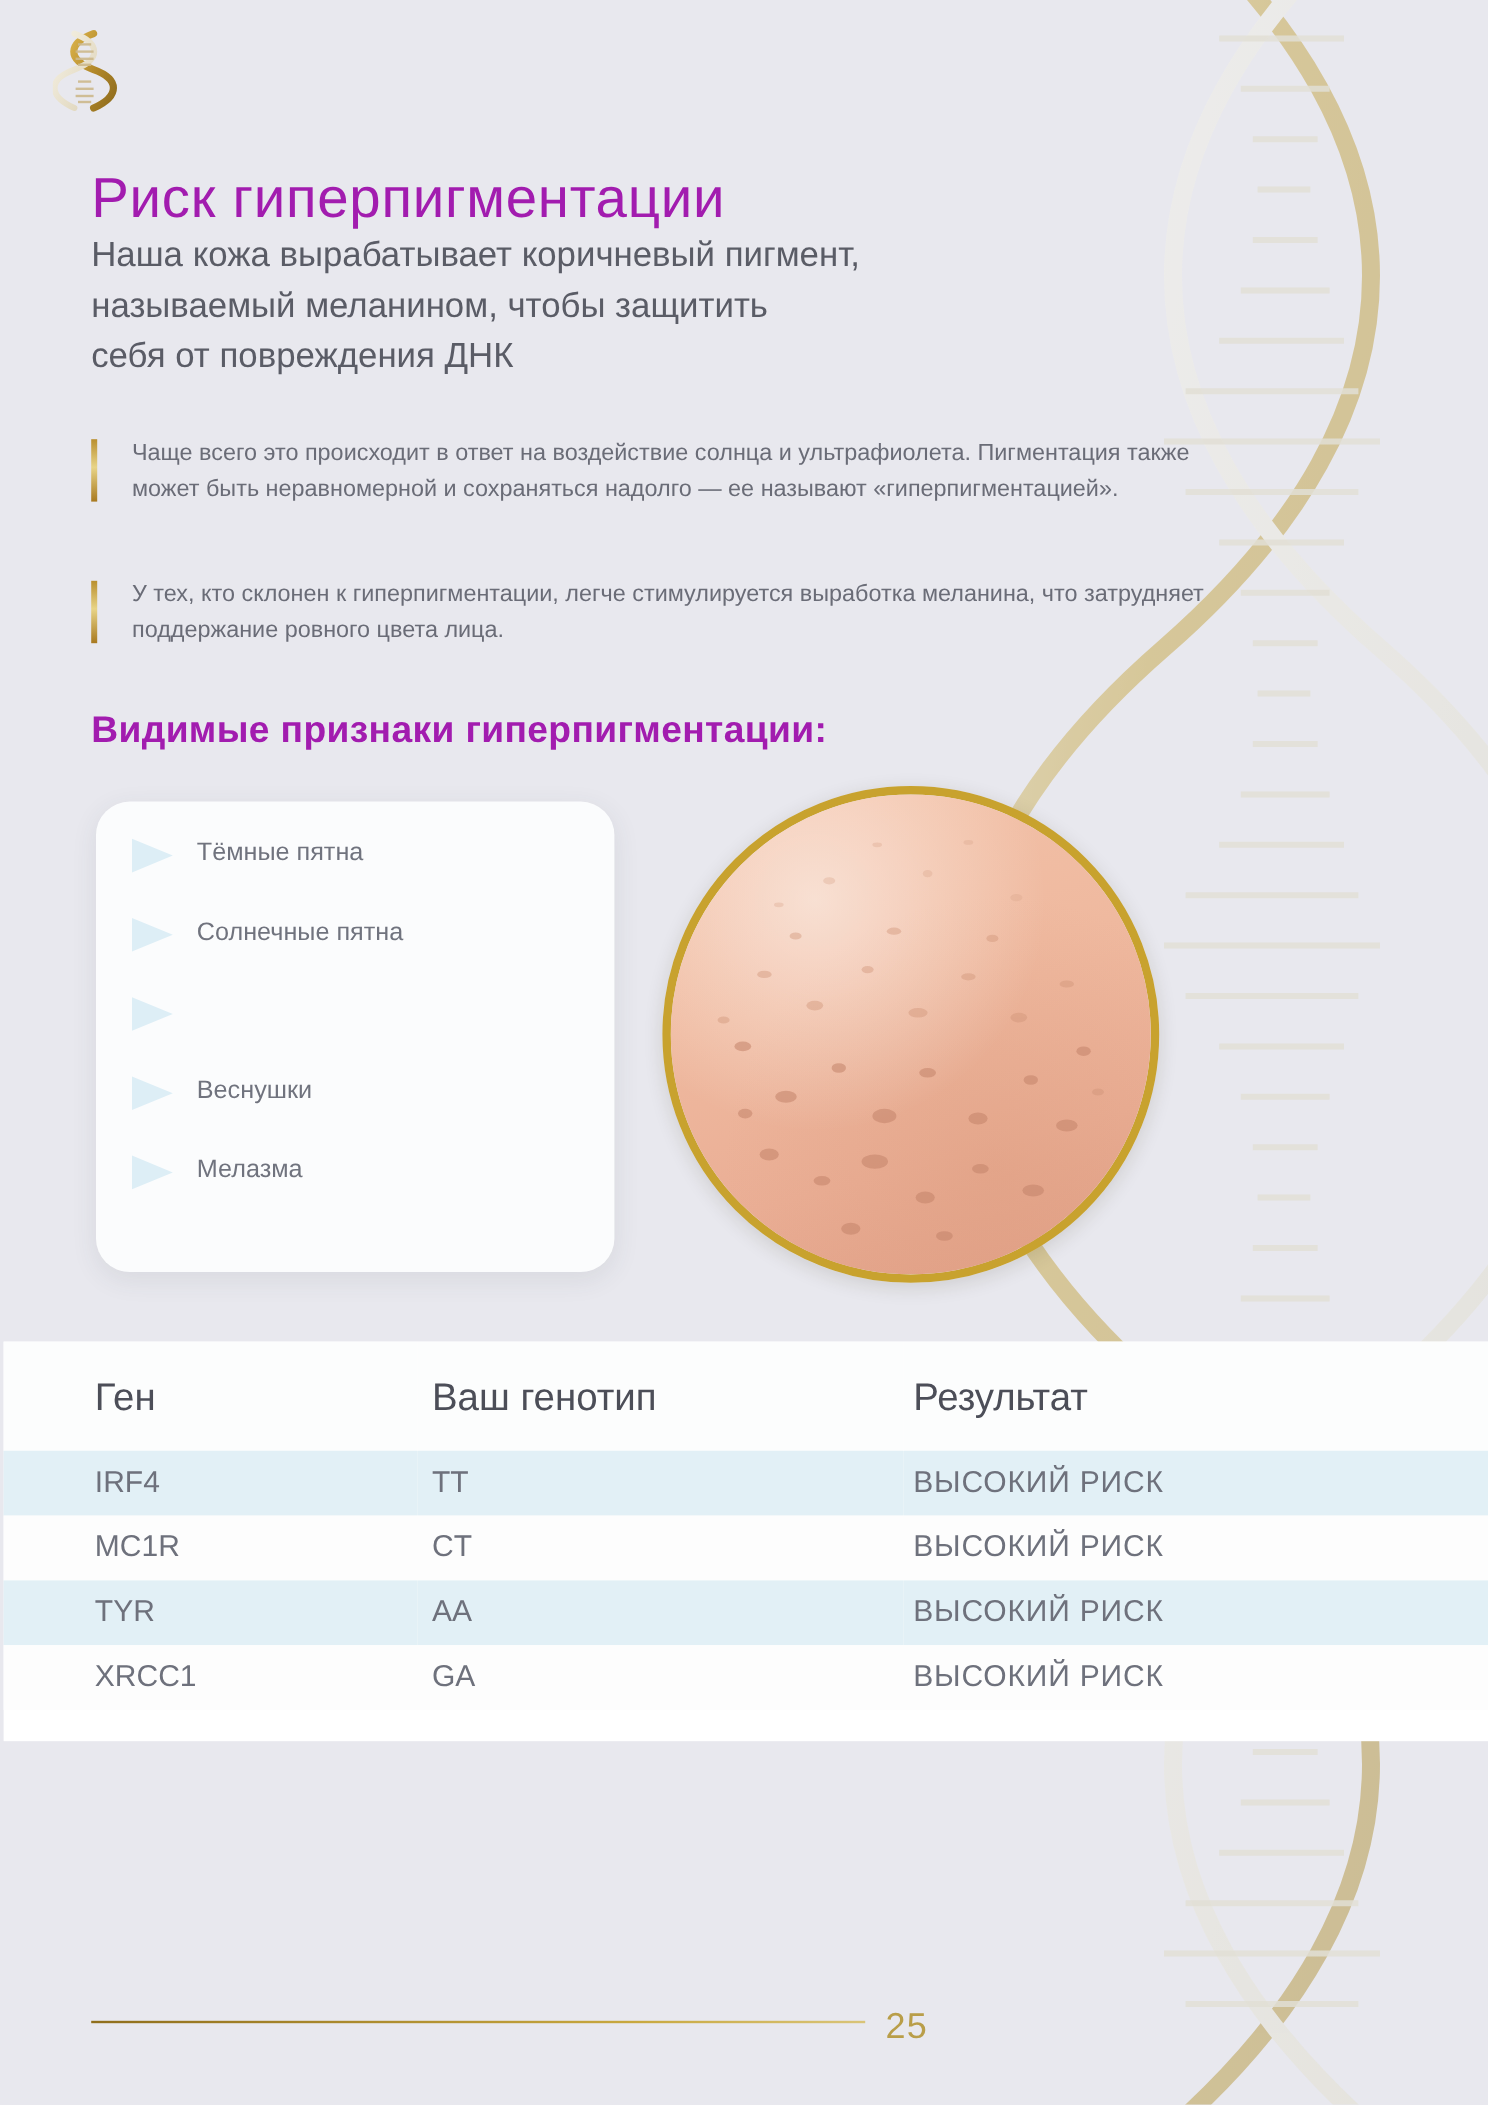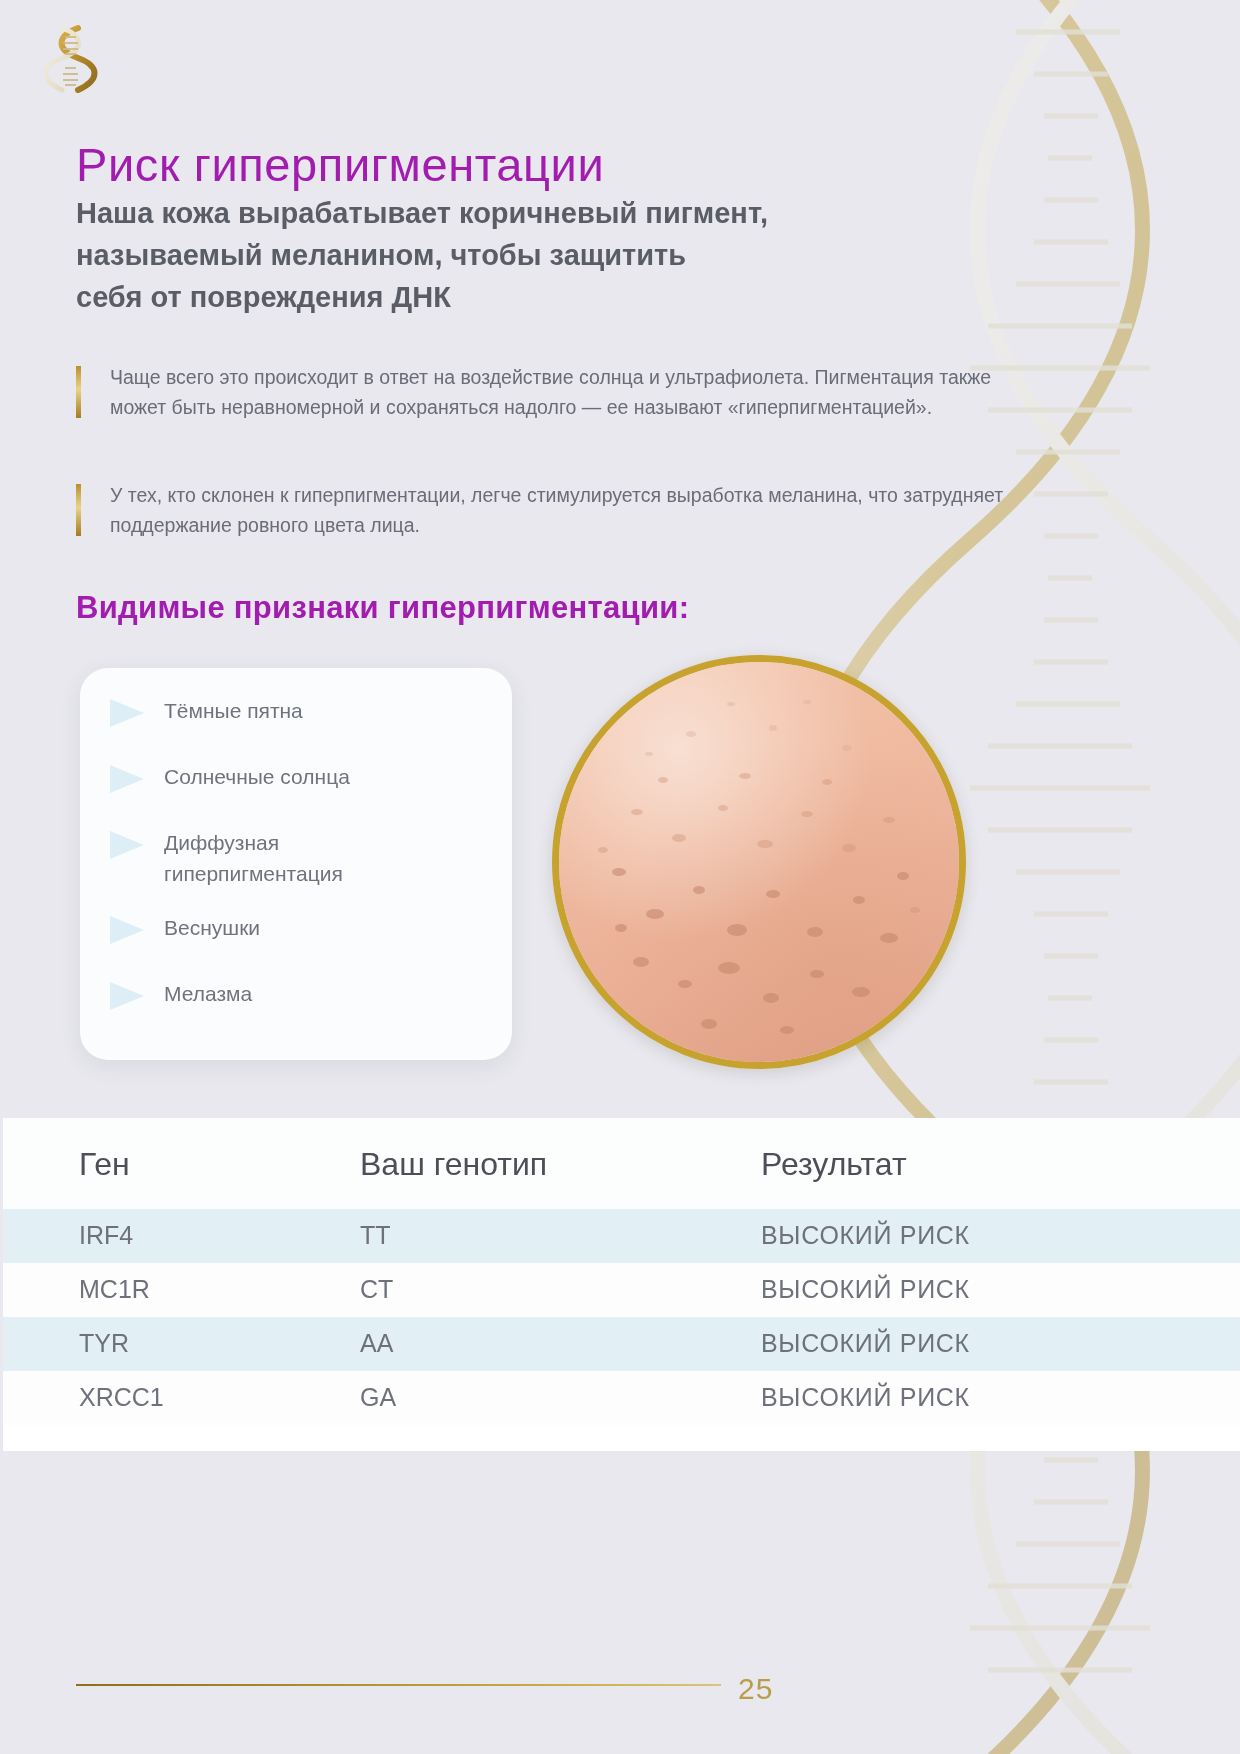--- a/index.html
+++ b/index.html
@@ -64,21 +64,21 @@
     color: #a21caf;
     white-space: nowrap;
   }
 
   .subtitle {
     position: absolute;
     left: 76px;
     top: 192px;
     width: 880px;
     font-size: 29px;
-    font-weight: 700;
+    font-weight: 400;
     line-height: 42px;
     color: #5a5c66;
   }
 
   
   .quote {
     position: absolute;
     left: 76px;
     padding-left: 34px;
     width: 900px;
@@ -374,30 +374,29 @@
         </span>
         <span class="sign-label">Тёмные пятна</span>
       </div>
 
       <div class="sign-row">
         <span class="arrow-icon">
           <svg width="40" height="34" viewBox="0 0 40 34">
               <polygon points="2,3 36,17 2,31" fill="#ddeef6"></polygon>
             </svg>
         </span>
-        <span class="sign-label">Солнечные солнца</span>
+        <span class="sign-label">Солнечные пятна</span>
       </div>
 
       <div class="sign-row">
         <span class="arrow-icon">
           <svg width="40" height="34" viewBox="0 0 40 34">
               <polygon points="2,3 36,17 2,31" fill="#ddeef6"></polygon>
             </svg>
         </span>
-        <span class="sign-label" style="max-width:250px; display:inline-block;">Диффузная гиперпигментация</span>
       </div>
 
       <div class="sign-row">
         <span class="arrow-icon">
           <svg width="40" height="34" viewBox="0 0 40 34">
               <polygon points="2,3 36,17 2,31" fill="#ddeef6"></polygon>
             </svg>
         </span>
         <span class="sign-label">Веснушки</span>
       </div>

